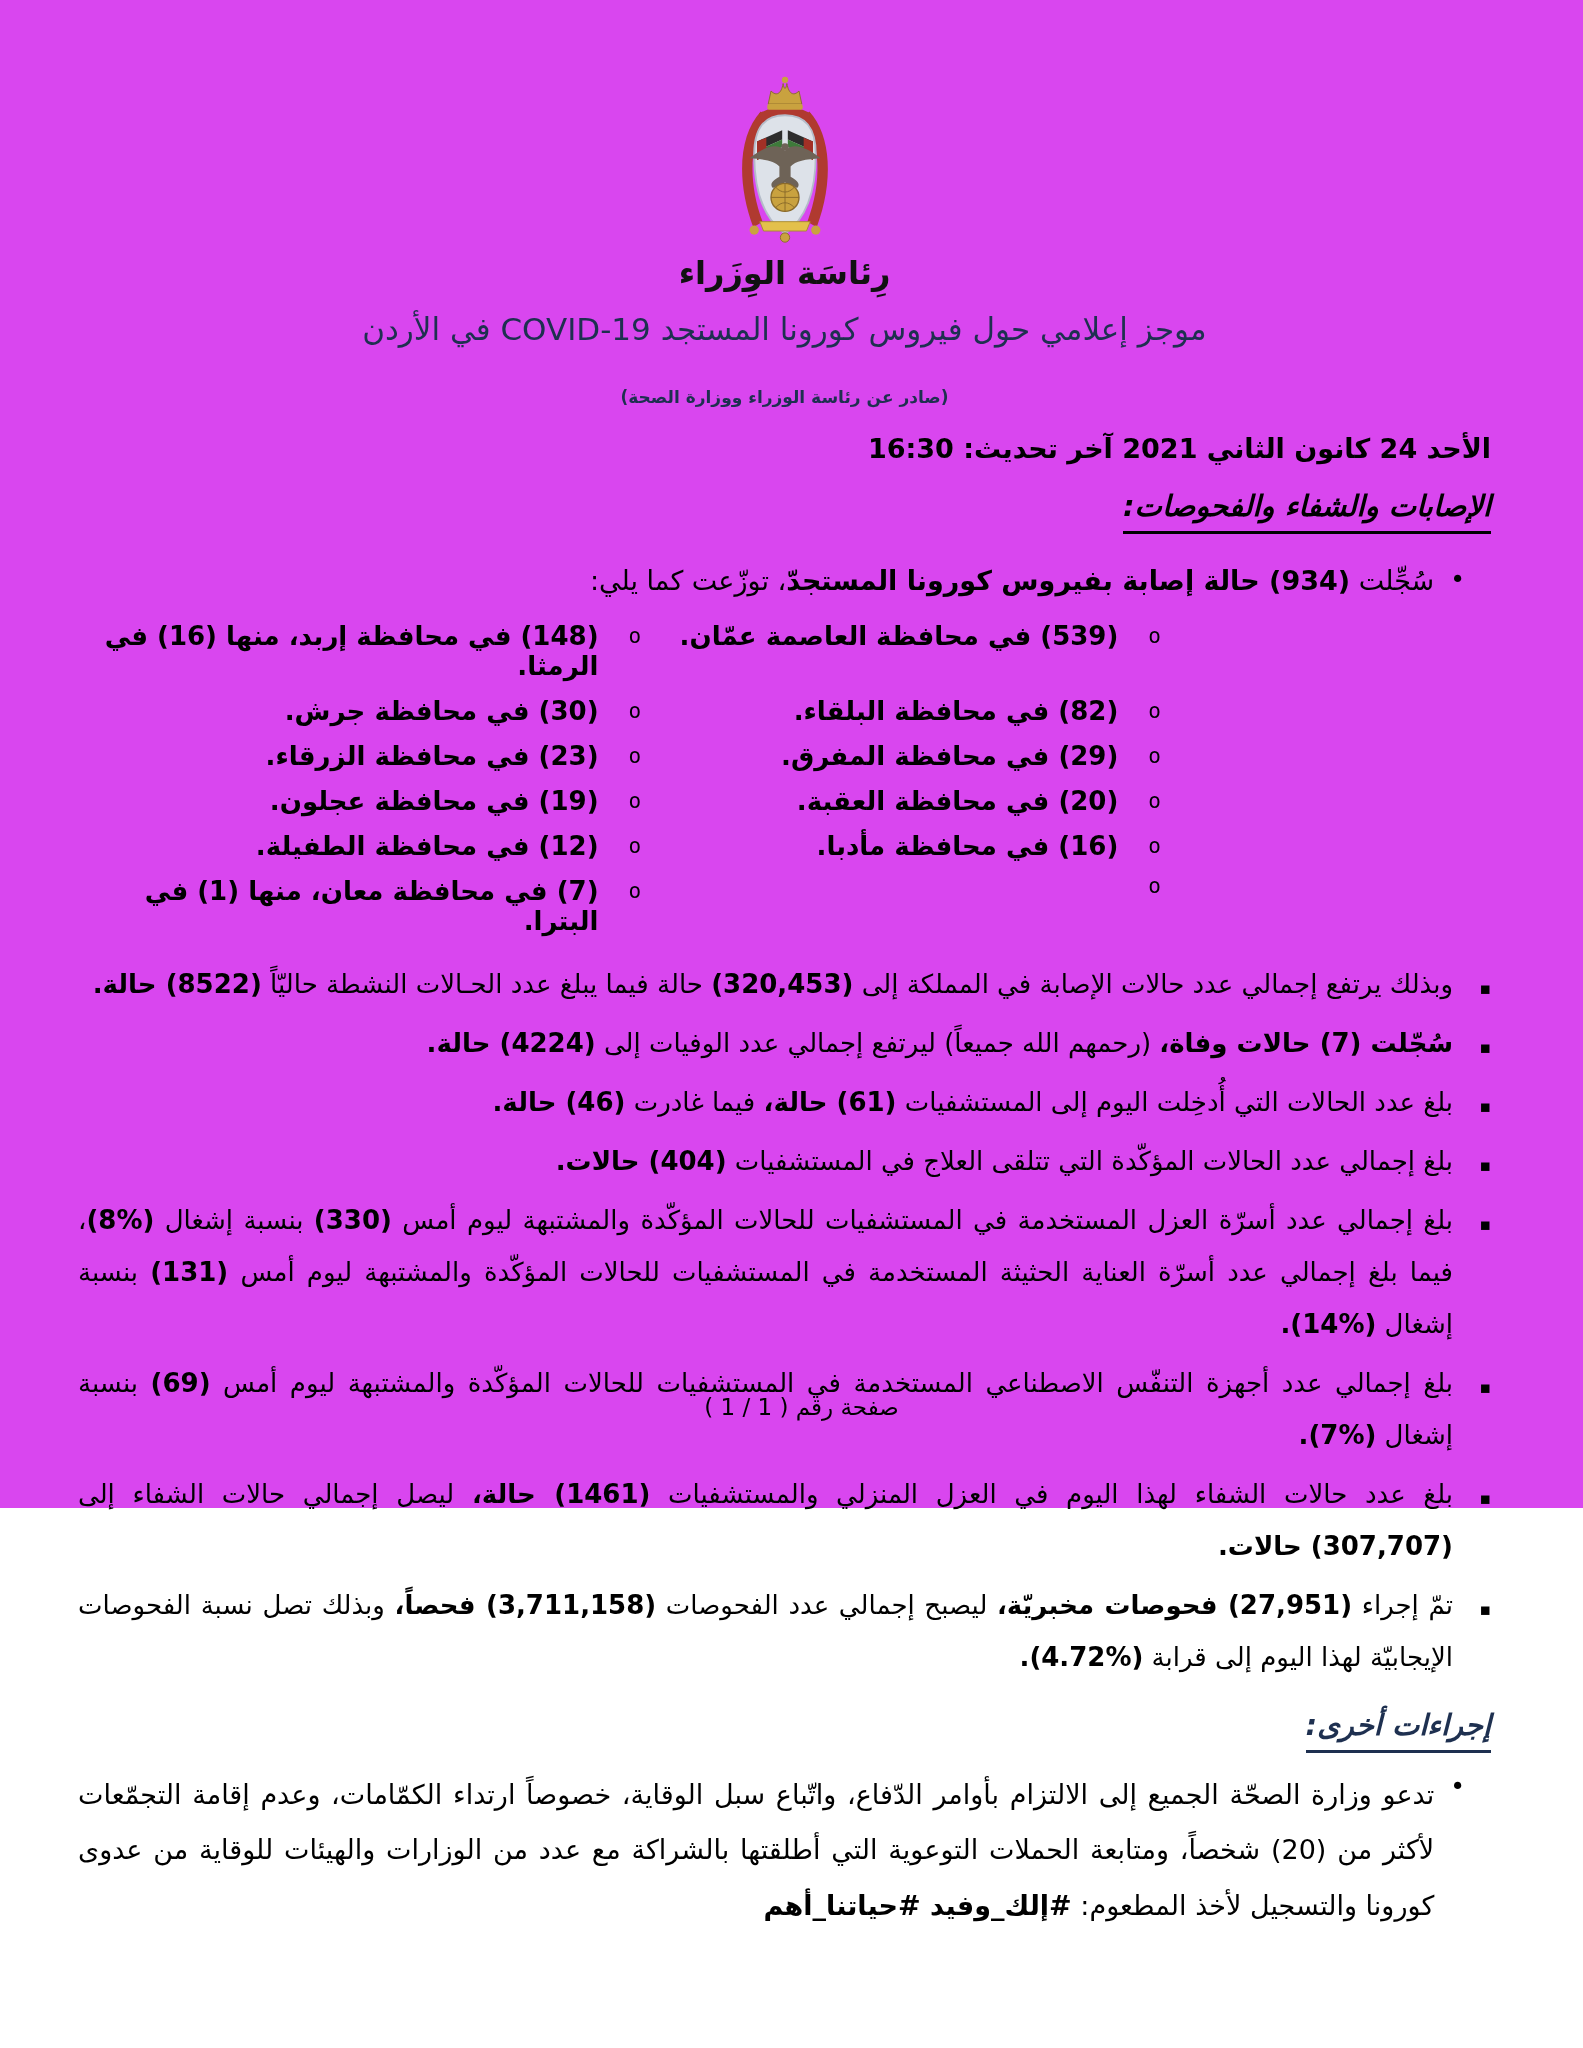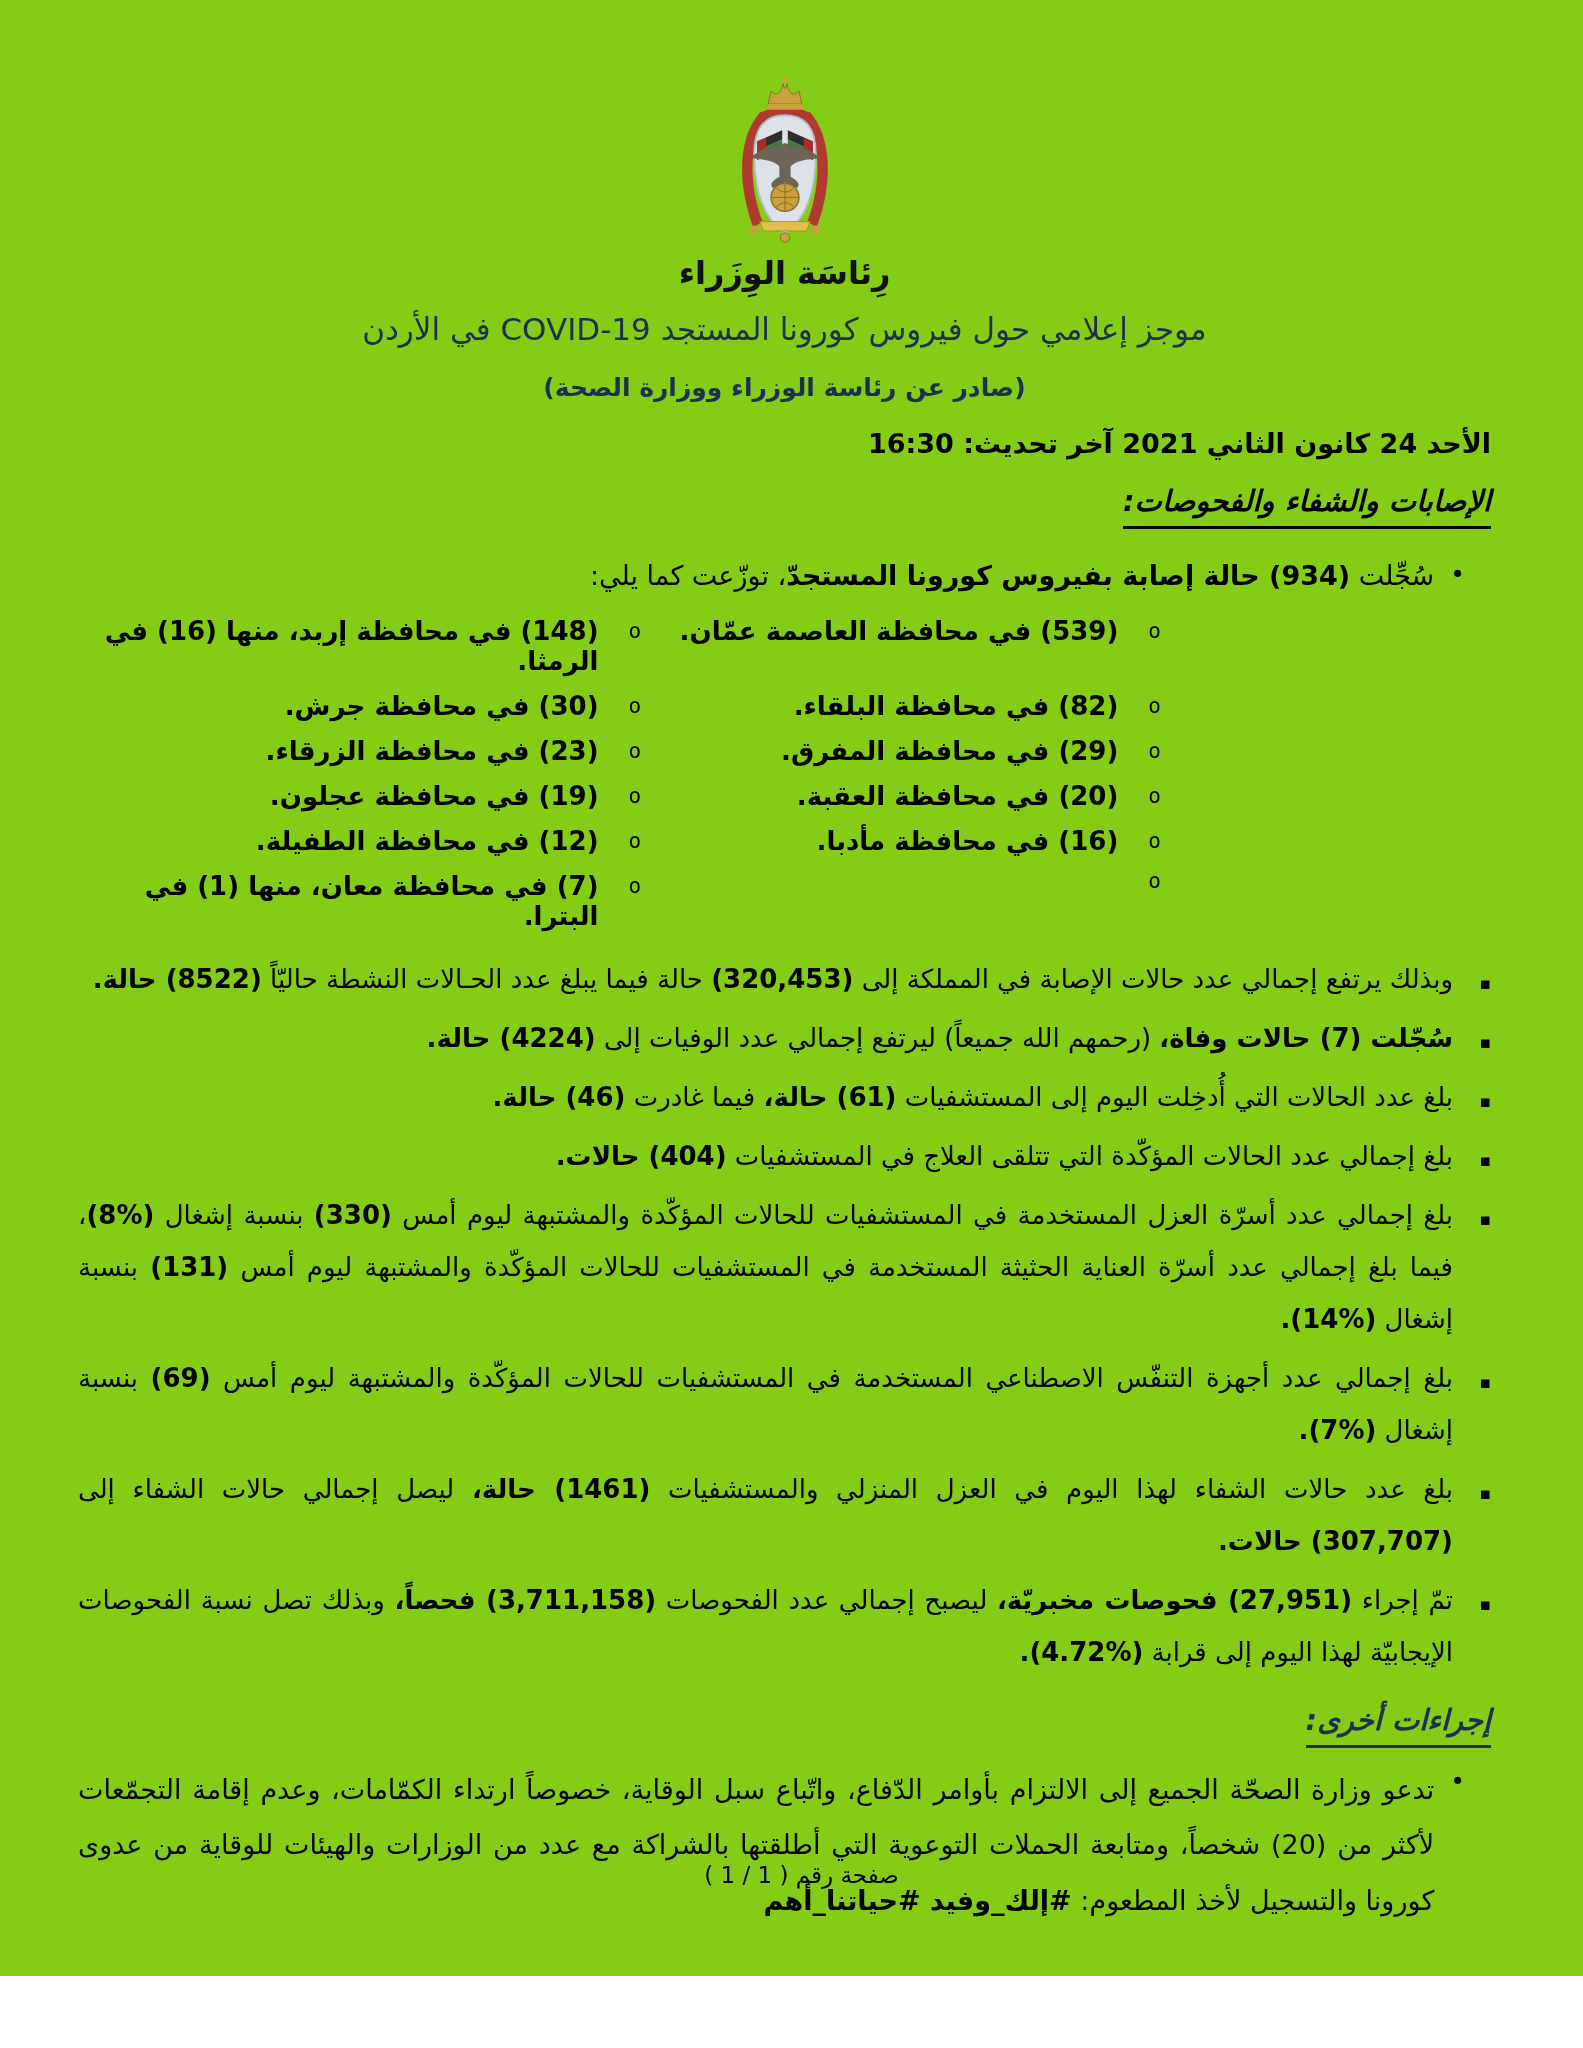--- a/index.html
+++ b/index.html
@@ -9,34 +9,34 @@
     --red:#b03a30;
     --shield:#dde2e9;
     --eagle:#6e6357;
   }
   *{box-sizing:border-box;margin:0;padding:0;}
   html,body{background:#ffffff;}
   body{
     width:1583px;height:2048px;overflow:hidden;position:relative;
     font-family:"DejaVu Sans",sans-serif;color:var(--text);direction:rtl;
   }
-  .page{width:1583px;height:1976px;position:relative;background:#84cc16;}
+  .page{width:1583px;height:1508px;position:relative;background:#d946ef;}
   .content{padding:0 92px 0 78px;}
   
   .doc-header{text-align:center;padding-top:72px;}
   .logo-wrap{display:inline-block;text-align:center;line-height:1;}
   .calligraphy{
     font-size:32px;font-weight:700;margin-top:4px;color:#111;
     letter-spacing:-1px;
   }
   .doc-title{
     font-size:31px;font-weight:400;color:var(--navy);margin-top:20px;line-height:1.35;
   }
   .doc-subtitle{
-    font-size:25px;font-weight:700;color:var(--navy);margin-top:22px;
+    font-size:17px;font-weight:700;color:var(--navy);margin-top:36px;
   }
   .date-line{
     text-align:start;font-size:27px;font-weight:700;color:#000;margin-top:26px;
   }
   
   .sec-heading{font-size:29px;font-weight:700;color:#000;margin-top:24px;line-height:1.3;font-style:italic;}
   .sec-heading.navy{color:var(--navy);}
   .sec-heading .underline{
     display:inline-block;border-bottom:3px solid currentColor;padding-bottom:5px;
   }

